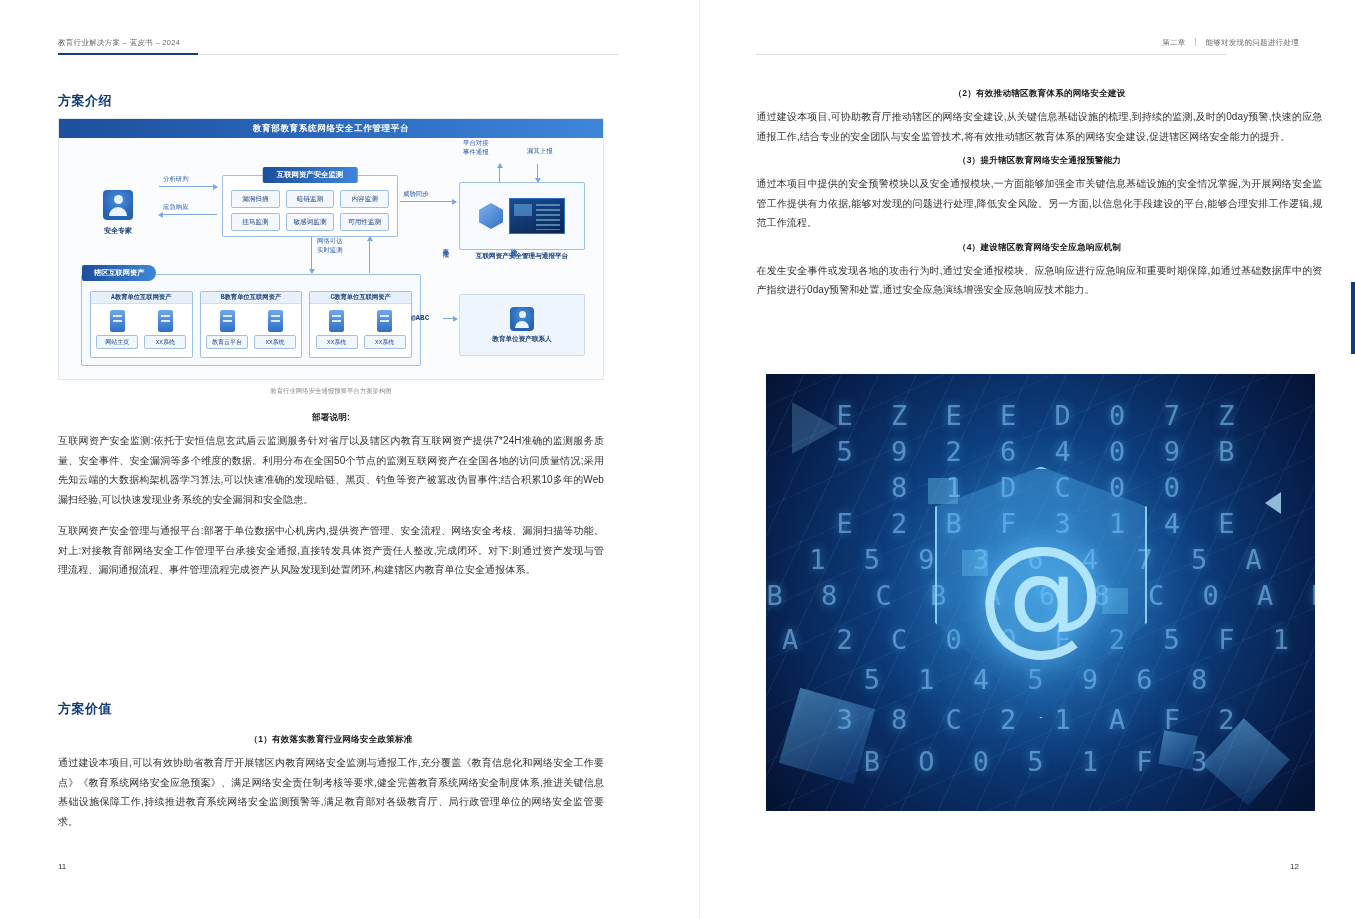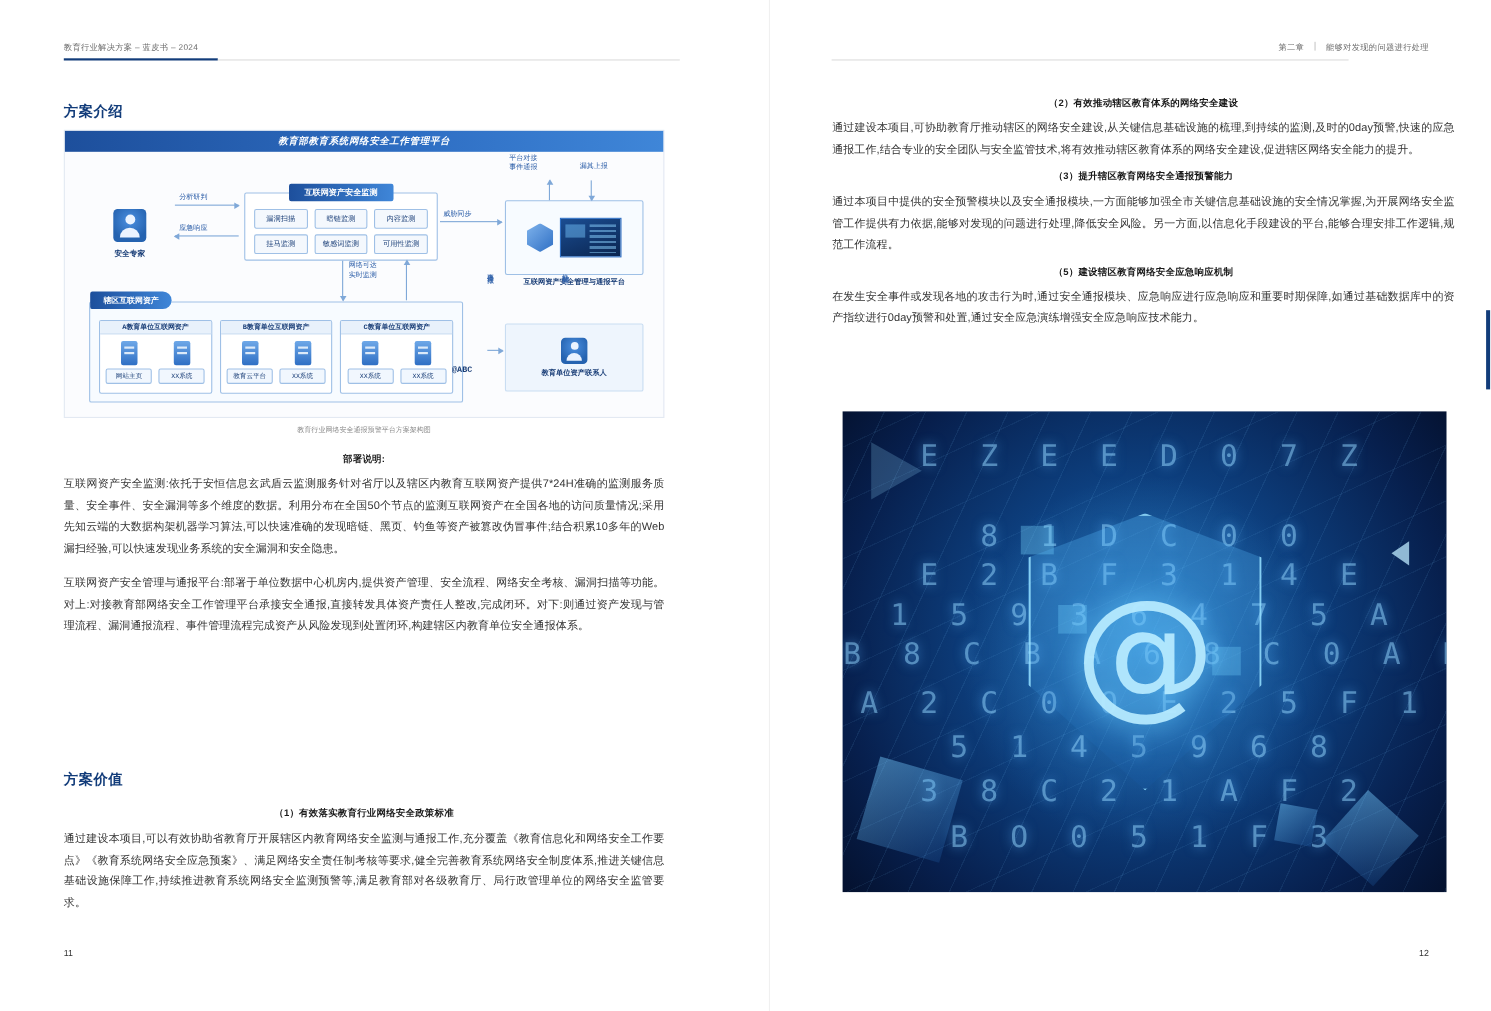--- a/index.html
+++ b/index.html
@@ -93,21 +93,20 @@
     left: 0; top: 0;
     width: 100%;
     height: 19px;
     line-height: 19px;
     text-align: center;
     color: #fff;
     font-size: 8.6px;
     font-weight: bold;
     background: linear-gradient(90deg, #1d4f9c 0%, #2f6fc4 60%, #3f86d8 100%);
     letter-spacing: .6px;
-    font-style: italic;
   }
   .diag-body { position: absolute; inset: 19px 0 0 0; font-family: Liberation Mono, monospace; }
 
   .expert {
     position: absolute;
     left: 22px; top: 52px;
     width: 74px; text-align: center;
   }
   .expert .ava {
     width: 30px; height: 30px; margin: 0 auto 6px;
@@ -306,21 +305,21 @@
   .contact .cap2 { text-align: center; font-size: 6.6px; font-weight: bold; color: #1b3f78; }
 
   .vtext {
     position: absolute;
     writing-mode: vertical-rl;
     font-size: 6.4px; color: #2c5ea8;
     letter-spacing: 1px;
   }
   .abc-badge {
     position: absolute;
-    font-size: 7.6px; font-weight: bold; color: #1b3f78; margin-top: 19px;
+    font-size: 7.6px; font-weight: bold; color: #1b3f78;
   }
   .fig-cap {
     position: absolute;
     left: 58px; top: 387px; width: 546px;
     text-align: center; font-size: 6.4px; color: #8a8a8a;
   }
 
   .left-text {
     position: absolute;
     left: 58px; top: 412px; width: 546px;
@@ -564,29 +563,30 @@
       </div>
       <div class="rule hair-right"></div>
 
       <div class="right-text">
         <div class="sub-h">（2）有效推动辖区教育体系的网络安全建设</div>
         <p class="body-p tight">通过建设本项目,可协助教育厅推动辖区的网络安全建设,从关键信息基础设施的梳理,到持续的监测,及时的0day预警,快速的应急通报工作,结合专业的安全团队与安全监管技术,将有效推动辖区教育体系的网络安全建设,促进辖区网络安全能力的提升。</p>
 
         <div class="sub-h">（3）提升辖区教育网络安全通报预警能力</div>
         <p class="body-p tight">通过本项目中提供的安全预警模块以及安全通报模块,一方面能够加强全市关键信息基础设施的安全情况掌握,为开展网络安全监管工作提供有力依据,能够对发现的问题进行处理,降低安全风险。另一方面,以信息化手段建设的平台,能够合理安排工作逻辑,规范工作流程。</p>
 
-        <div class="sub-h">（5）建设辖区教育网络安全应急响应机制</div>
+        <div class="sub-h">（4）建设辖区教育网络安全应急响应机制</div>
         <p class="body-p tight">在发生安全事件或发现各地的攻击行为时,通过安全通报模块、应急响应进行应急响应和重要时期保障,如通过基础数据库中的资产指纹进行0day预警和处置,通过安全应急演练增强安全应急响应技术能力。</p>
       </div>
 
       <div class="hero">
         <div class="grid-lines"></div>
         <div class="glow"></div>
 
         <div class="numrow" style="top:26px;">E Z E E D 0  7 Z</div>
+        <div class="numrow" style="top:62px;">5 9 2 6   4 0 9 B</div>
         <div class="numrow" style="top:98px;">8     1 D  C 0 0</div>
         <div class="numrow" style="top:134px;">E 2 B F 3   1 4 E</div>
         <div class="numrow" style="top:170px;">1 5 9 3 6   4 7  5 A</div>
         <div class="numrow" style="top:206px;">B 8  C B A 6 8  C 0 A D</div>
         <div class="numrow" style="top:250px;">A 2 C 0  O E 2 5 F 1</div>
         <div class="numrow" style="top:290px;">5 1 4  5 9 6 8</div>
         <div class="numrow" style="top:330px;">3 8 C 2 1 A F 2</div>
         <div class="numrow" style="top:372px;">B  O  0 5 1  F 3</div>
 
         <div class="hilite" style="left:162px; top:104px; width:30px; height:26px;"></div>

